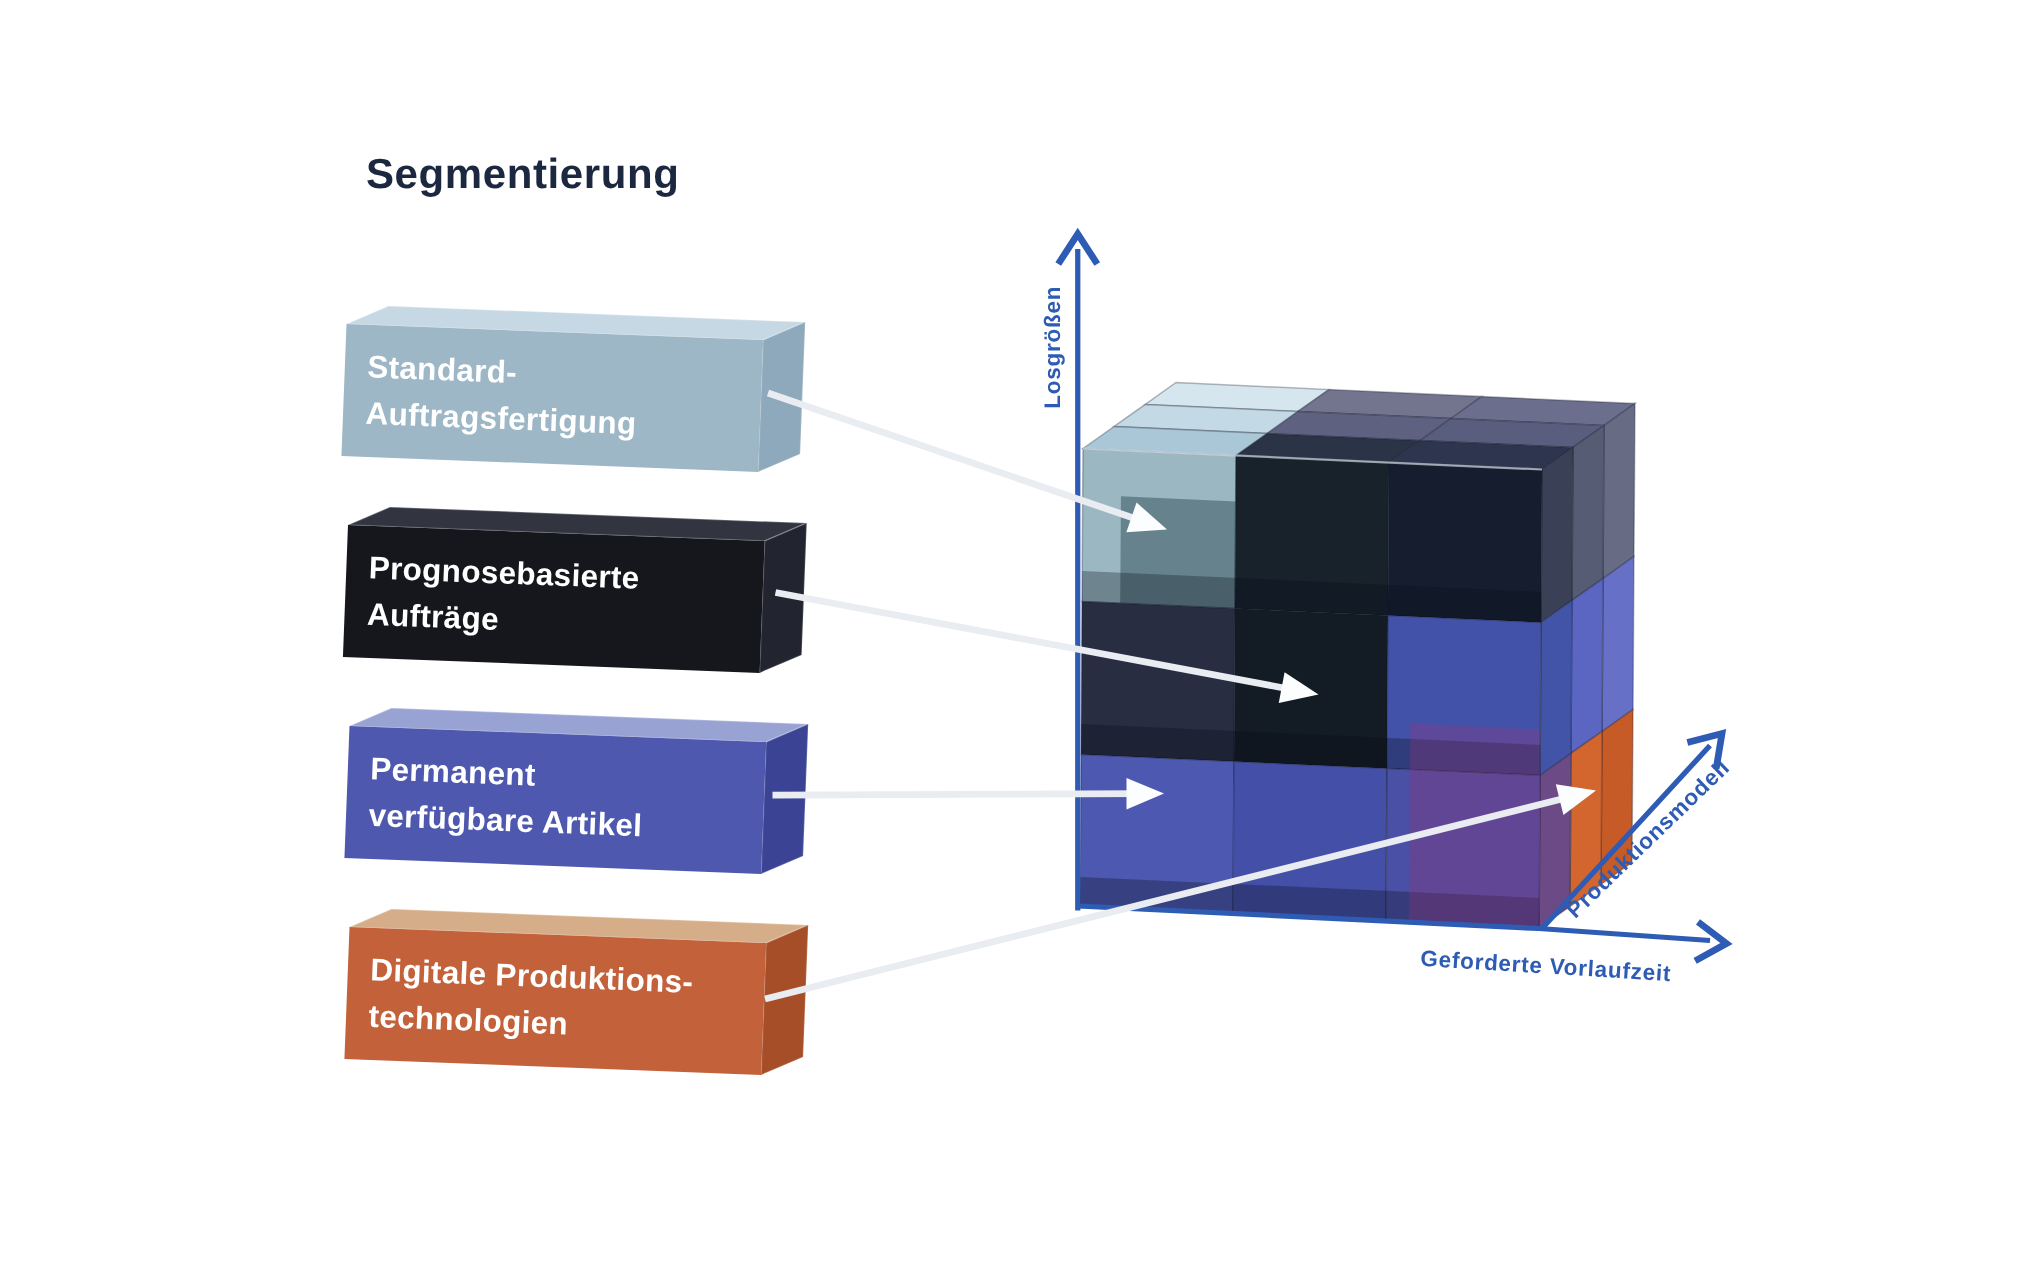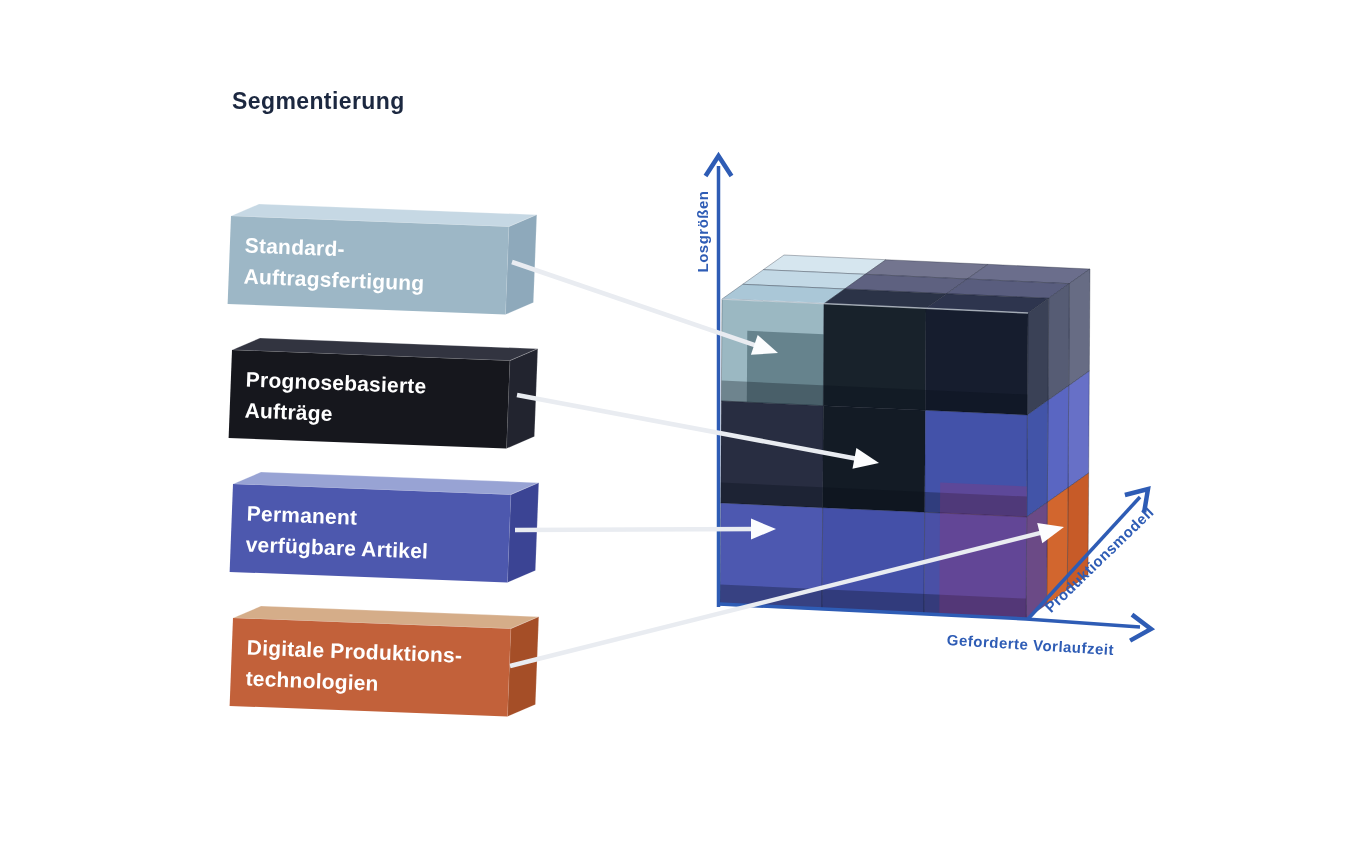--- a/index.html
+++ b/index.html
@@ -3,22 +3,22 @@
 <meta charset="utf-8">
 <style>
   html,body { margin:0; padding:0; background:#ffffff; }
   .stage {
     position:relative; width:1360px; height:850px; overflow:hidden;
     background:#ffffff;
     font-family:"Liberation Sans", sans-serif;
   }
   #figure { position:absolute; left:0; top:0; }
   .page-title {
-    position:absolute; left:228px; top:84px; margin:4px;
-    font-size:23px; font-weight:bold; letter-spacing:0.4px;
+    position:absolute; left:228px; top:84px; margin:16px;
+    font-size:28px; font-weight:bold; letter-spacing:0.4px;
   }
   .seg-box {
     position:absolute; width:278px; height:88px; box-sizing:border-box;
     transform:rotate(2.2deg); transform-origin:0 0;
     display:flex; flex-direction:column; justify-content:center;
     padding-left:15px; color:#ffffff; font-weight:bold;
     font-size:21px; line-height:31px; letter-spacing:0.2px;
   }
   .axis-label {
     position:absolute; text-align:center; font-size:15px;

